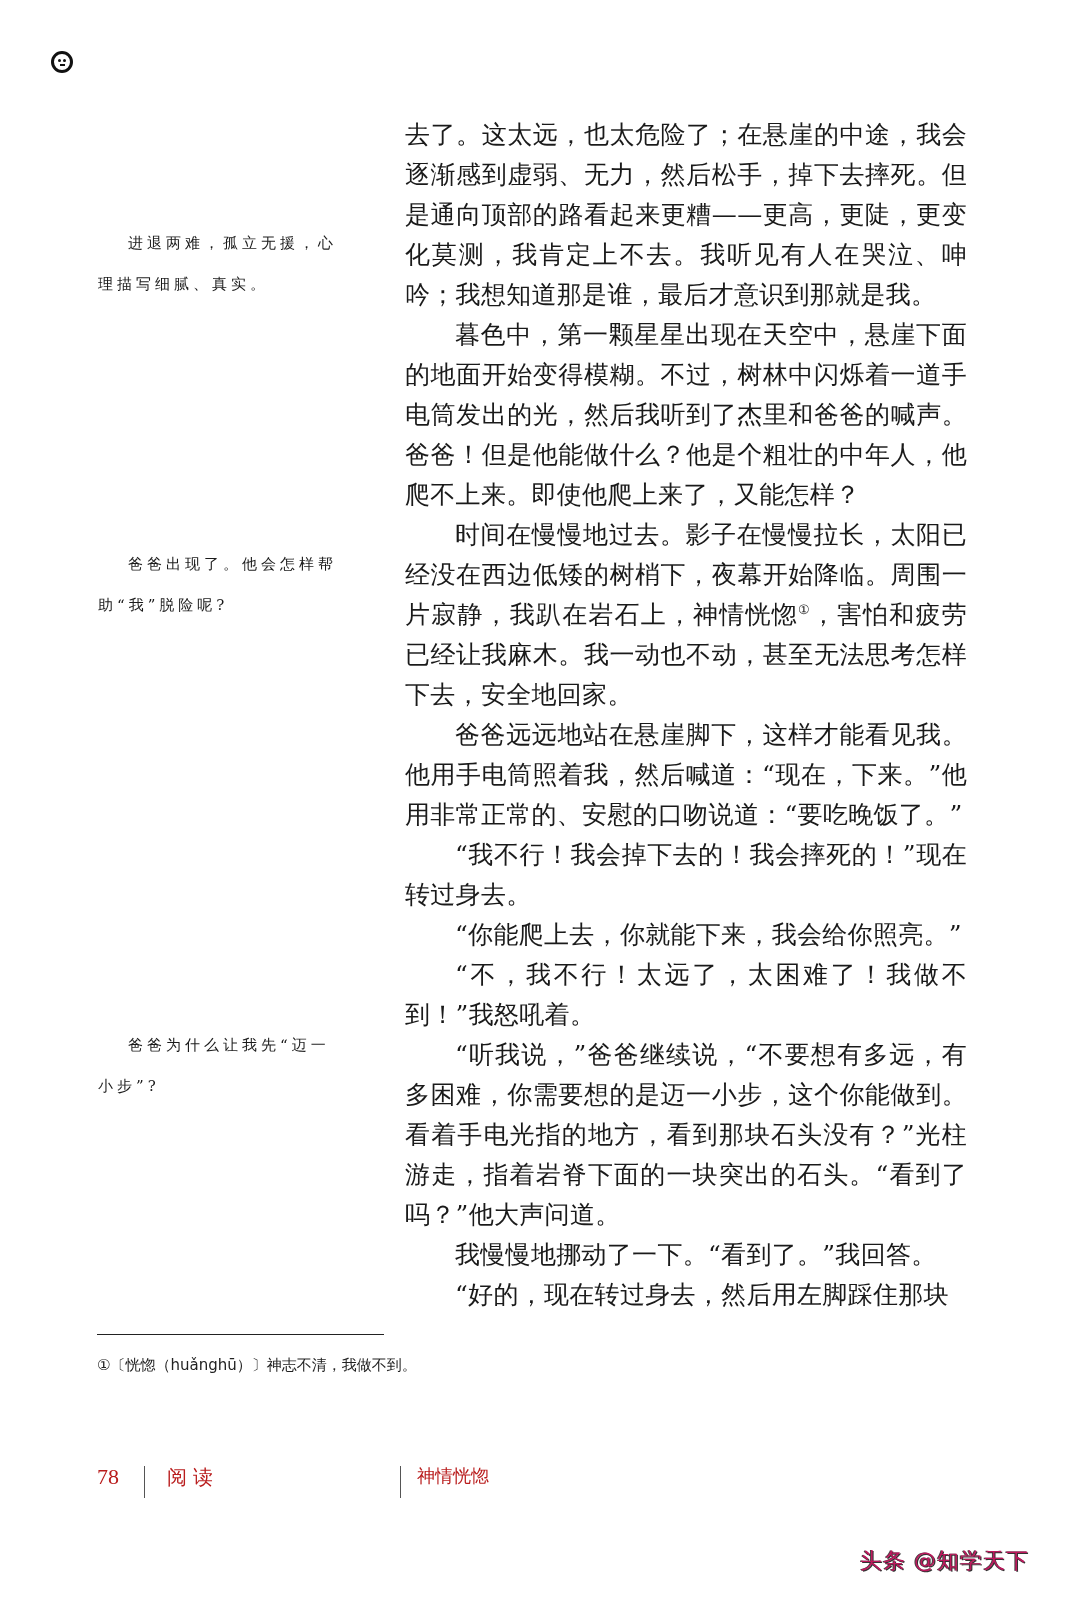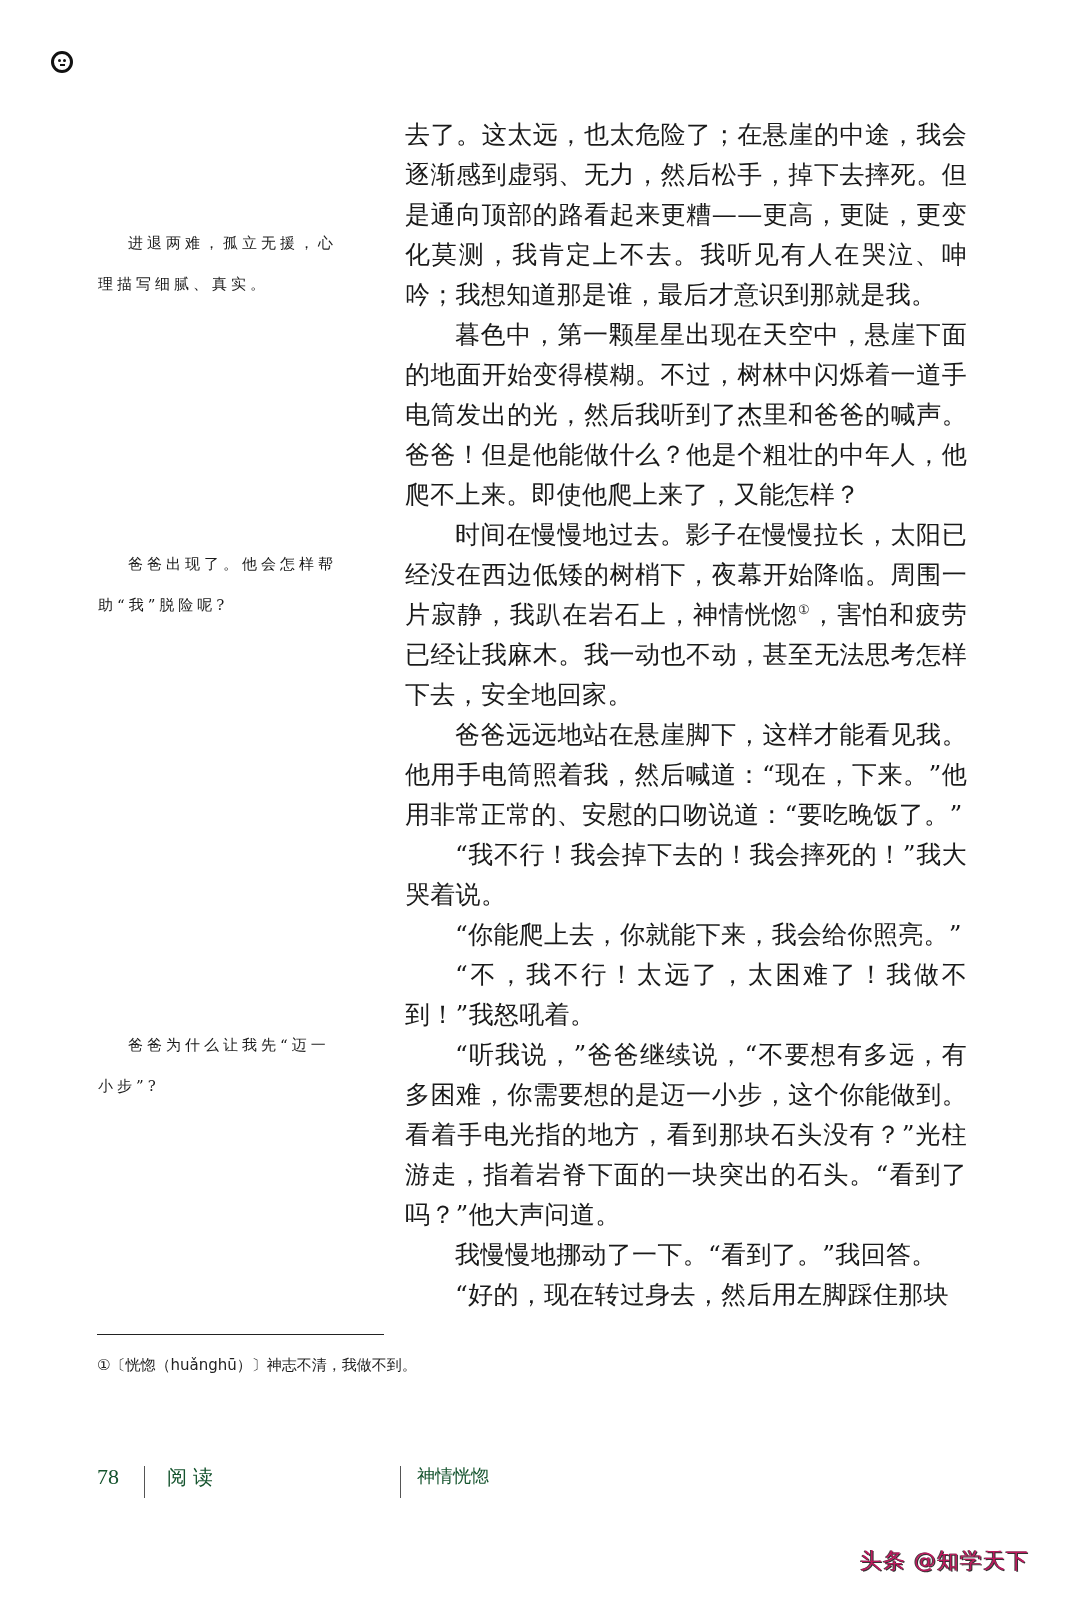--- a/index.html
+++ b/index.html
@@ -19,21 +19,21 @@
   .notes p { margin:0; text-indent:2em; }
 
   .main { position:absolute; left:405px; top:103px; width:562px; font-size:25px; line-height:40px; letter-spacing:0.3px;margin-top:12px; }
   .main p { margin:0; text-indent:2em; text-align:justify; }
   .main p.cont { text-indent:0; }
   .main sup { font-size:13px; line-height:0; vertical-align:super; }
 
   .rule { position:absolute; left:97px; top:1334px; width:287px; height:0; border-top:1.5px solid #222; }
   .footnote { position:absolute; left:97px; top:1356px; font-family:"DejaVu Sans","Liberation Sans",sans-serif; font-size:15px; color:#222; }
 
-  .footer { position:absolute; top:1464px; font-size:20px; color:#14532d; }
+  .footer { position:absolute; top:1464px; font-size:20px; color:#b91c1c; }
   .pagenum { left:97px; font-family:"Liberation Serif",serif; font-size:22px; }
   .bar { position:absolute; top:1466px; width:1px; height:32px; background:#555; }
   .section { left:167px; letter-spacing:6px; }
   .unit { left:417px; font-size:18px; }
 
   .watermark { position:absolute; left:860px; top:1546px; font-family:"DejaVu Sans","Liberation Sans",sans-serif; font-size:22px; color:#be185d;
     text-shadow: 1px 1px 0 #333, -1px 0 0 #444; letter-spacing:1px; }
 </style>
 </head>
 <body>
@@ -52,21 +52,21 @@
 </div>
 <div class="notes" style="top:1025px;">
   <p>爸爸为什么让我先“迈一小步”?</p>
 </div>
 
 <div class="main">
   <p class="cont">去了。这太远，也太危险了；在悬崖的中途，我会逐渐感到虚弱、无力，然后松手，掉下去摔死。但是通向顶部的路看起来更糟——更高，更陡，更变化莫测，我肯定上不去。我听见有人在哭泣、呻吟；我想知道那是谁，最后才意识到那就是我。</p>
   <p>暮色中，第一颗星星出现在天空中，悬崖下面的地面开始变得模糊。不过，树林中闪烁着一道手电筒发出的光，然后我听到了杰里和爸爸的喊声。爸爸！但是他能做什么？他是个粗壮的中年人，他爬不上来。即使他爬上来了，又能怎样？</p>
   <p><span>时间在慢慢地过去。影子在慢慢拉长，太阳已经没在西边低矮的树梢下，夜幕开始降临。周围一片寂静，我趴在岩石上，神情恍惚</span><sup>①</sup><span>，害怕和疲劳已经让我麻木。我一动也不动，甚至无法思考怎样下去，安全地回家。</span></p>
   <p>爸爸远远地站在悬崖脚下，这样才能看见我。他用手电筒照着我，然后喊道：“现在，下来。”他用非常正常的、安慰的口吻说道：“要吃晚饭了。”</p>
-  <p>“我不行！我会掉下去的！我会摔死的！”我大哭着说。</p>
+  <p>“我不行！我会掉下去的！我会摔死的！”现在转过身去。</p>
   <p>“你能爬上去，你就能下来，我会给你照亮。”</p>
   <p>“不，我不行！太远了，太困难了！我做不到！”我怒吼着。</p>
   <p>“听我说，”爸爸继续说，“不要想有多远，有多困难，你需要想的是迈一小步，这个你能做到。看着手电光指的地方，看到那块石头没有？”光柱游走，指着岩脊下面的一块突出的石头。“看到了吗？”他大声问道。</p>
   <p>我慢慢地挪动了一下。“看到了。”我回答。</p>
   <p>“好的，现在转过身去，然后用左脚踩住那块</p>
 </div>
 
 <div class="rule"></div>
 <div class="footnote">①〔恍惚（huǎnghū）〕神志不清，我做不到。</div>
 

